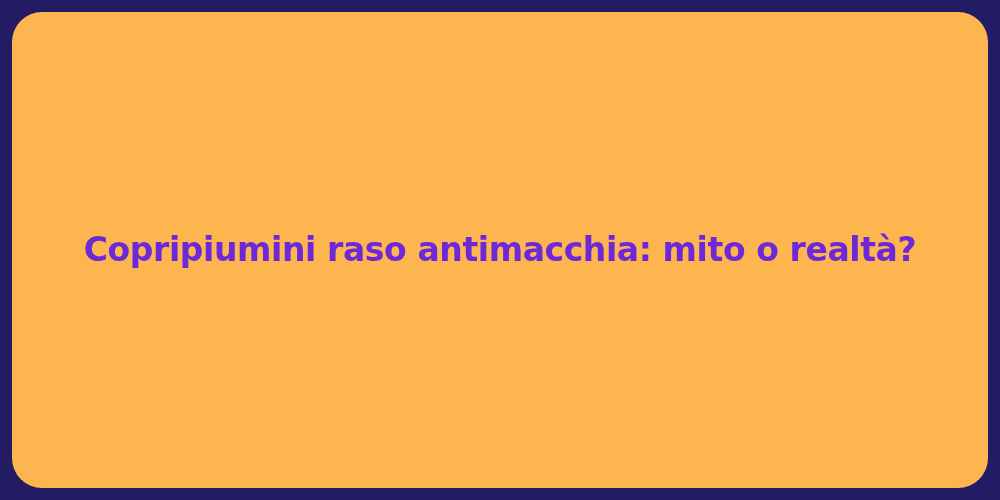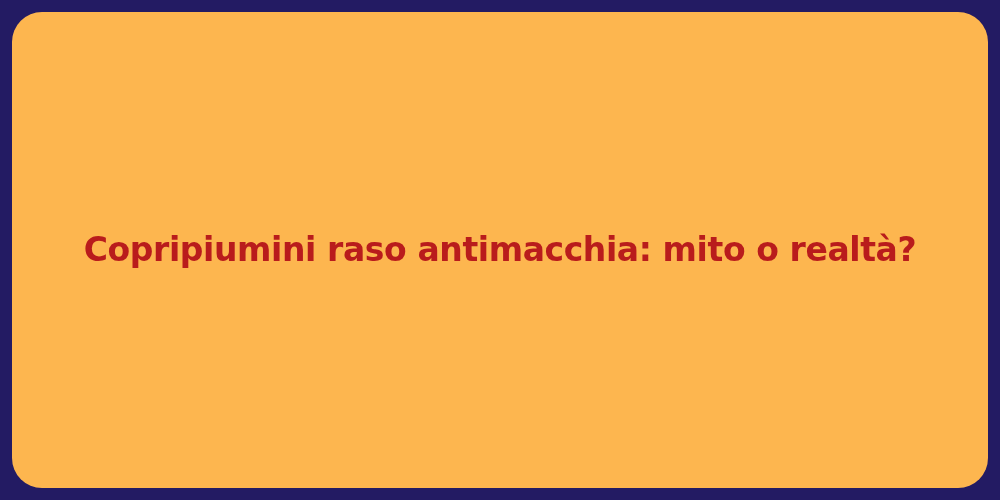--- a/index.html
+++ b/index.html
@@ -46,21 +46,21 @@
     text-align: center;
   }
 
   .headline {
     margin: 0;
     font-family: "DejaVu Sans", "Liberation Sans", sans-serif;
     font-size: 33px;
     font-weight: 700;
     line-height: 1.25;
     letter-spacing: -0.4px;
-    color: #b91c1c;
+    color: #6d28d9;
     white-space: nowrap;
   }
 </style>
 </head>
 <body>
 
 <div class="canvas">
   <div class="card">
     <div class="headline-wrap">
       <h1 class="headline">Copripiumini raso antimacchia: mito o realtà?</h1>

